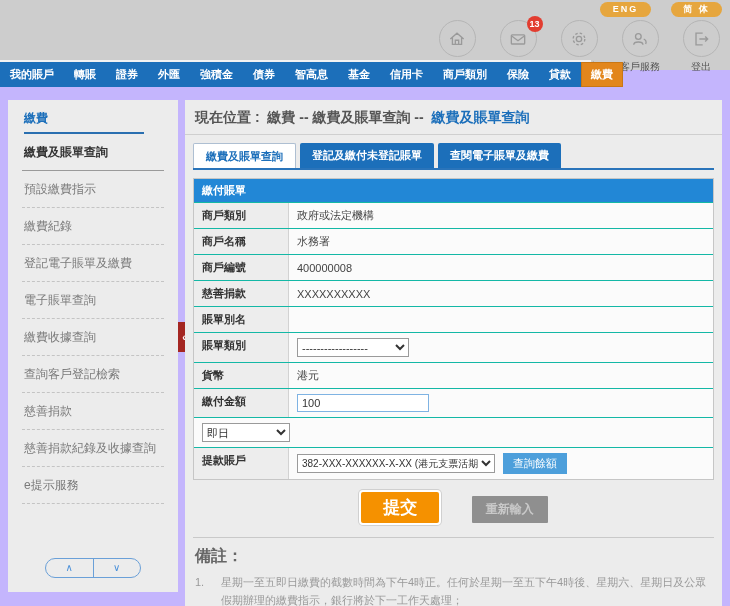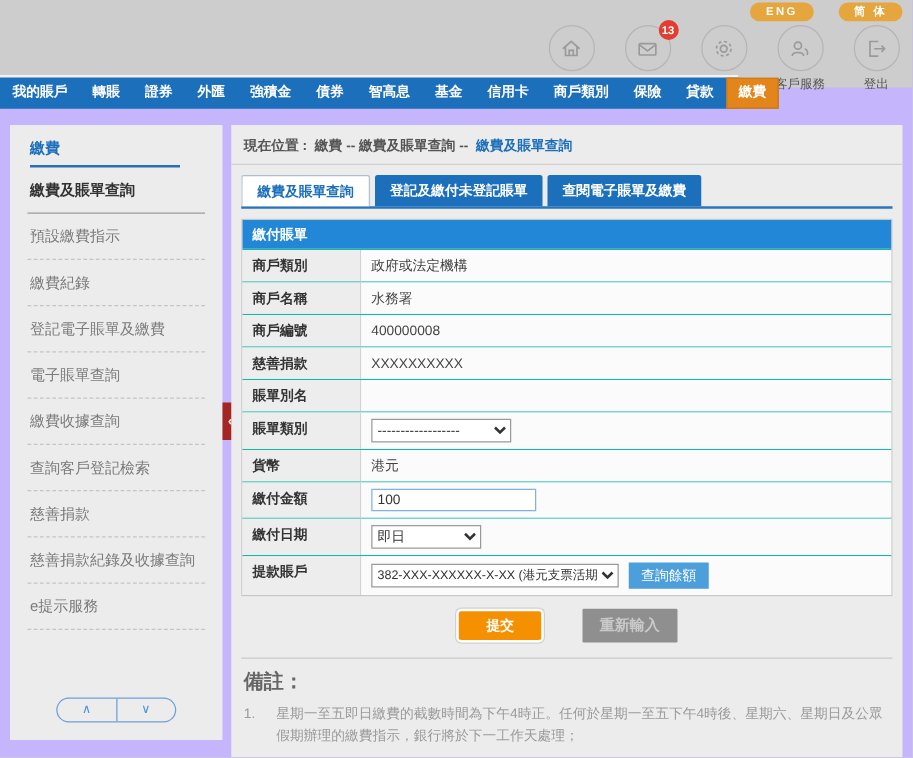--- a/index.html
+++ b/index.html
@@ -40,21 +40,21 @@
               border:1px solid #6aa0d8; border-radius:10px; display:flex; overflow:hidden; background:#ececec; }
   .sb-pager button { flex:1; border:none; background:transparent; color:#4a90d9; font-size:10px;
                      cursor:pointer; line-height:18px; }
   .sb-pager button:first-child { border-right:1px solid #6aa0d8; }
   .collapse-handle { position:absolute; left:178px; top:322px; width:12px; height:30px; background:#a42622;
                      border-radius:0 3px 3px 0; color:#fff; font-size:10px; font-weight:bold;
                      display:flex; align-items:center; justify-content:center; cursor:pointer; }
 
   
   .main { position:absolute; left:185px; top:100px; width:537px; height:506px; background:#ececec; }
-  .crumb { padding:9px 10px 7px 10px; border-bottom:1px solid #cfcfcf; font-size:11px; font-weight:bold; color:#555; }
+  .crumb { padding:9px 10px 7px 10px; border-bottom:1px solid #cfcfcf; font-size:14px; font-weight:bold; color:#555; }
   .crumb .cur { color:#1c6fba; }
   .tabs { margin:8px 8px 0 8px; display:flex; gap:4px; border-bottom:2px solid #2a74ba; }
   .tab { font-size:11px; font-weight:bold; padding:5px 12px 4px 12px; border-radius:2px 2px 0 0;
          cursor:pointer; white-space:nowrap; }
   .tab.active { background:#fff; color:#1c6fba; border:1px solid #aebfd2; border-bottom:none; }
   .tab.inactive { background:#1c6fba; color:#fff;font-family:Liberation Mono, monospace; }
   .btnrow { margin:4px 8px 0 8px; text-align:right; }
   .merchant-btn { background:#ef8d11; border:1px solid #c86f00; color:#fff; font-size:11px;
                   padding:3px 9px; border-radius:2px; cursor:pointer; }
 
@@ -68,21 +68,21 @@
   .fvalue { flex:1; font-size:11px; color:#444; padding:5px 8px; display:flex; align-items:center; gap:8px; background:#fbfbfb; }
   .fvalue select { font-size:11px; color:#333; background:#fff; border:1px solid #9a9a9a; height:19px; }
   .sel-billtype { width:112px; }
   .sel-date { width:88px; }
   .sel-account { width:198px; font-size:10px !important; }
   .amount-input { width:132px; height:18px; border:1px solid #7fb3e3; font-size:11px; padding:0 4px; color:#333; }
   .balance-btn { background:#4d9fdb; border:none; color:#fff; font-size:11px; padding:3px 10px; cursor:pointer; }
 
   
   .actions { margin-top:10px; text-align:center; }
-  .submit-btn { background:#f59100; color:#fff; font-size:11px; font-weight:bold; padding:4px 22px;
+  .submit-btn { background:#f59100; color:#fff; font-size:17px; font-weight:bold; padding:4px 22px;
                 border:2px solid #fff; border-radius:4px; box-shadow:0 0 0 1px #d0d0d0; cursor:pointer; }
   .reset-btn { background:#8f8f8f; color:#c9c9c9; font-size:12px; font-weight:bold; padding:5px 14px;
                border:none; border-radius:1px; margin-left:26px; cursor:pointer; }
 
   
   .notes-divider { margin:12px 8px 0 8px; border-top:1px solid #c9c9c9; }
   .notes { margin:8px 10px 0 10px; }
   .notes-title { font-size:16px; font-weight:bold; color:#666; margin-bottom:6px; }
   .note-item { display:flex; font-size:11px; color:#9a9a9a; line-height:1.65; }
   .note-num { width:26px; flex:none; }
@@ -233,21 +233,20 @@
         <div class="flabel">貨幣</div>
         <div class="fvalue">港元</div>
       </div>
       <div class="frow">
         <div class="flabel">繳付金額</div>
         <div class="fvalue">
           <input class="amount-input" type="text" value="100" style="">
         </div>
       </div>
       <div class="frow">
-        <div class="flabel">繳付日期</div>
         <div class="fvalue">
           <select class="sel-date">
             <option>即日</option>
           </select>
         </div>
       </div>
       <div class="frow">
         <div class="flabel">提款賬戶</div>
         <div class="fvalue">
           <select class="sel-account">

